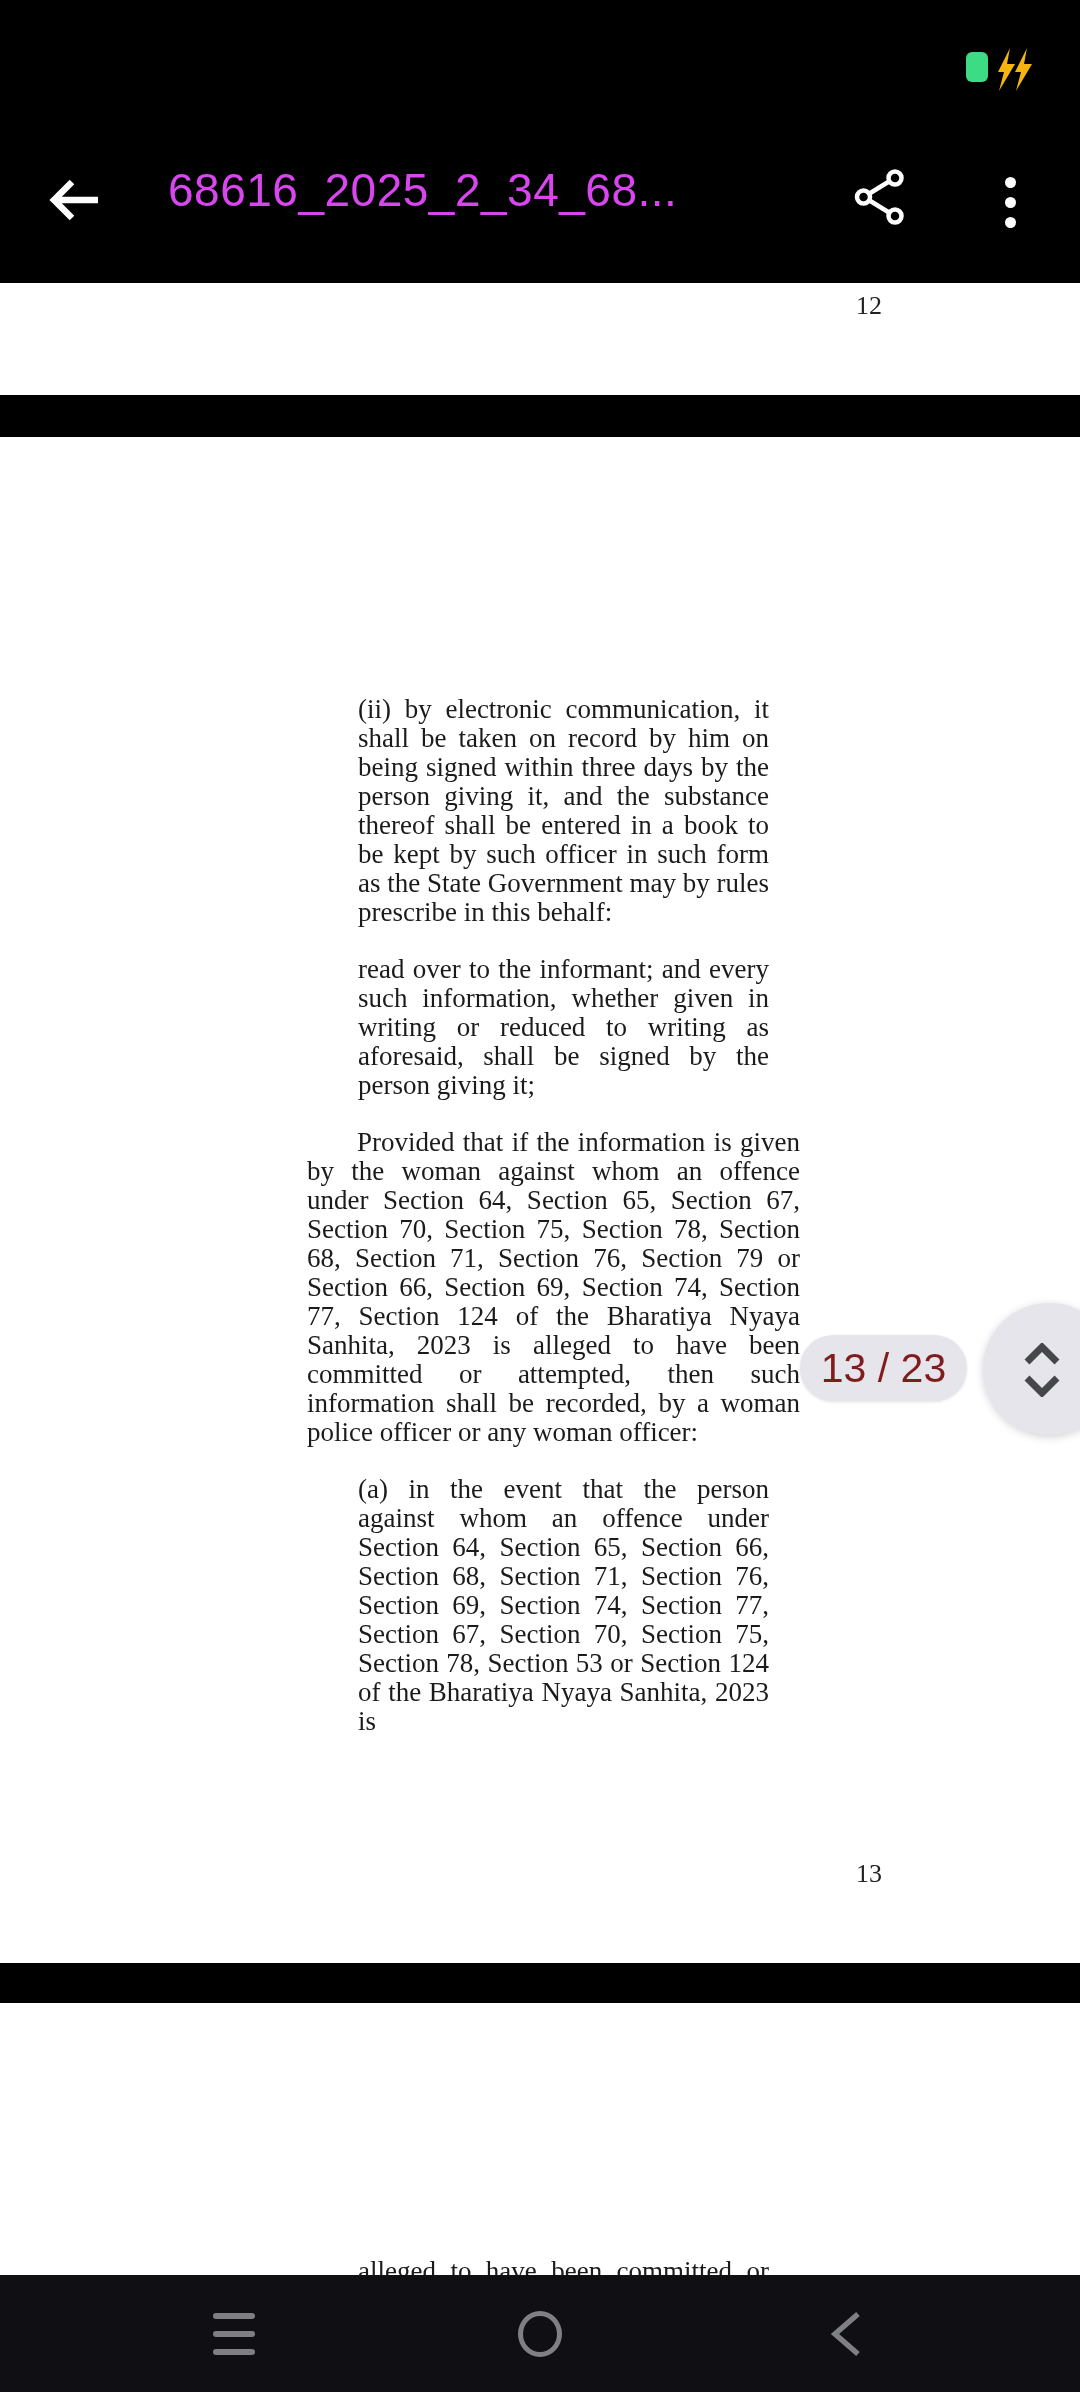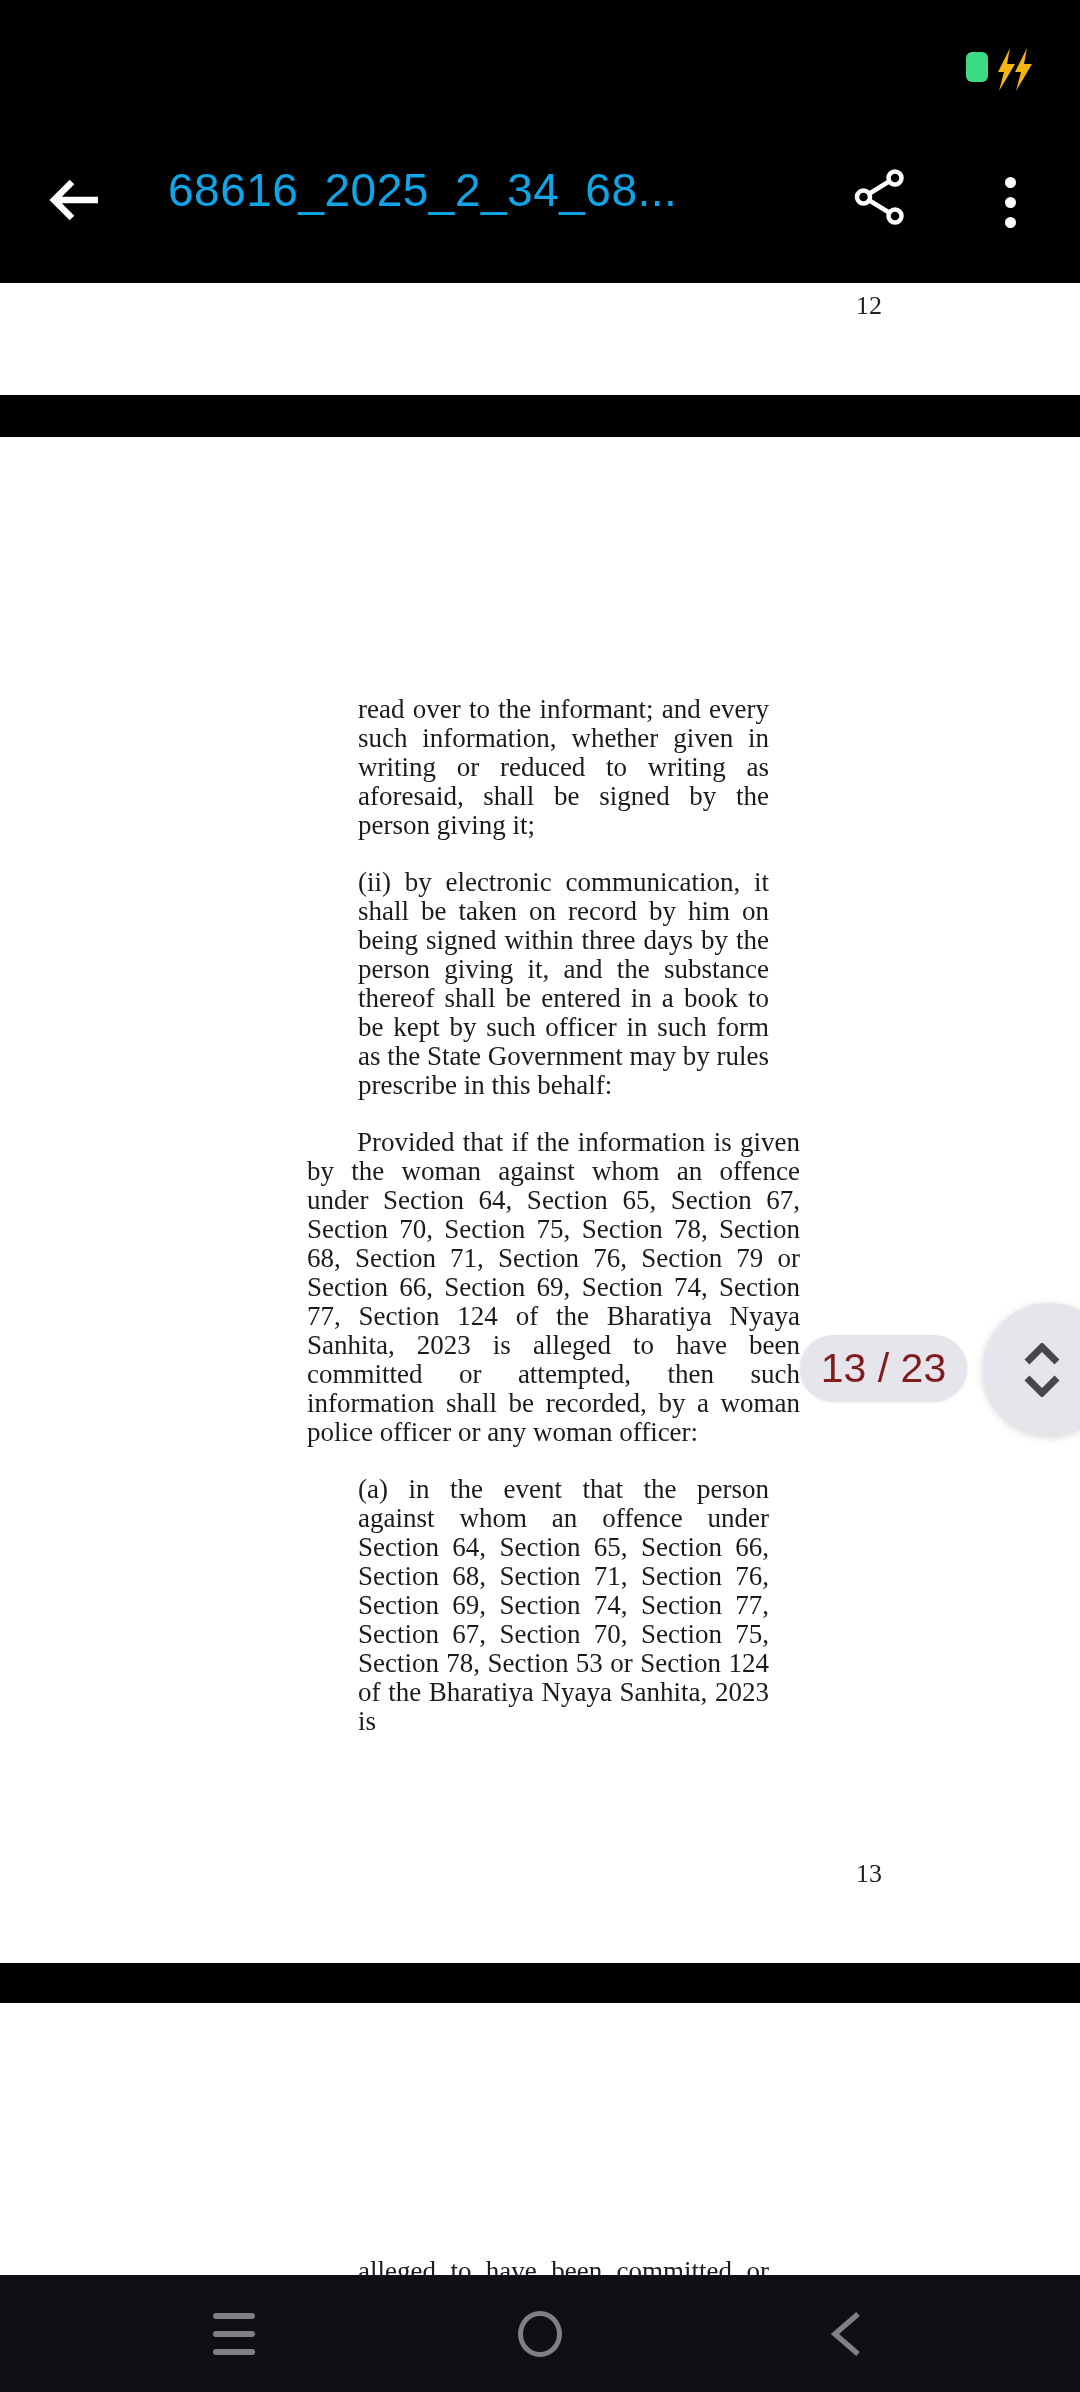--- a/index.html
+++ b/index.html
@@ -9,21 +9,21 @@
     font-family:"Liberation Sans","DejaVu Sans",sans-serif;
   }
 
   
   .top-bar { position:absolute; left:0; top:0; width:1080px; height:283px; background:#000; }
   .battery { position:absolute; left:966px; top:52px; width:22px; height:30px; border-radius:6px; }
   .bolt-icon { position:absolute; left:994px; top:46px; }
   .back-btn { position:absolute; left:48px; top:175px; width:56px; height:50px; }
   .appbar-title {
     position:absolute; left:168px; top:163px; width:640px;
-    font-size:46px; font-weight:400; color:#0ea5e9; letter-spacing:0.5px; white-space:nowrap;
+    font-size:46px; font-weight:400; color:#d946ef; letter-spacing:0.5px; white-space:nowrap;
   }
   .share-btn { position:absolute; left:851px; top:167px; width:60px; height:60px; }
   .menu-btn { position:absolute; left:996px; top:170px; width:28px; height:64px;
               display:flex; flex-direction:column; align-items:center; justify-content:center; gap:9px; }
   .menu-btn .dot { width:11px; height:11px; border-radius:50%; background:#fff; }
 
   
   .page12-strip { position:absolute; left:0; top:283px; width:1080px; height:112px; background:#fff; }
   .sep1 { position:absolute; left:0; top:395px; width:1080px; height:42px; background:#000; }
   .page13 { position:absolute; left:0; top:437px; width:1080px; height:1526px; background:#fff; }
@@ -104,22 +104,22 @@
   </div>
 </div>
 
 <div class="page12-strip"></div>
 <div class="page-num page-num-12">12</div>
 
 <div class="sep1"></div>
 
 <div class="page13">
   <div class="text-column doc-text">
+    <p class="para para-indented">(ii) by electronic communication, it shall be taken on record by him on being signed within three days by the person giving it, and the substance thereof shall be entered in a book to be kept by such officer in such form as the State Government may by rules prescribe in this behalf:</p>
     <p class="para para-indented">read over to the informant; and every such information, whether given in writing or reduced to writing as aforesaid, shall be signed by the person giving it;</p>
-    <p class="para para-indented">(ii) by electronic communication, it shall be taken on record by him on being signed within three days by the person giving it, and the substance thereof shall be entered in a book to be kept by such officer in such form as the State Government may by rules prescribe in this behalf:</p>
     <p class="para para-full">Provided that if the information is given by the woman against whom an offence under Section 64, Section 65, Section 67, Section 70, Section 75, Section 78, Section 68, Section 71, Section 76, Section 79 or Section 66, Section 69, Section 74, Section 77, Section 124 of the Bharatiya Nyaya Sanhita, 2023 is alleged to have been committed or attempted, then such information shall be recorded, by a woman police officer or any woman officer:</p>
     <p class="para para-indented">(a) in the event that the person against whom an offence under Section 64, Section 65, Section 66, Section 68, Section 71, Section 76, Section 69, Section 74, Section 77, Section 67, Section 70, Section 75, Section 78, Section 53 or Section 124 of the Bharatiya Nyaya Sanhita, 2023 is</p>
   </div>
 </div>
 <div class="page-num page-num-13">13</div>
 
 <div class="sep2"></div>
 
 <div class="page14">
   <div class="partial-line doc-text">alleged to have been committed or</div>

